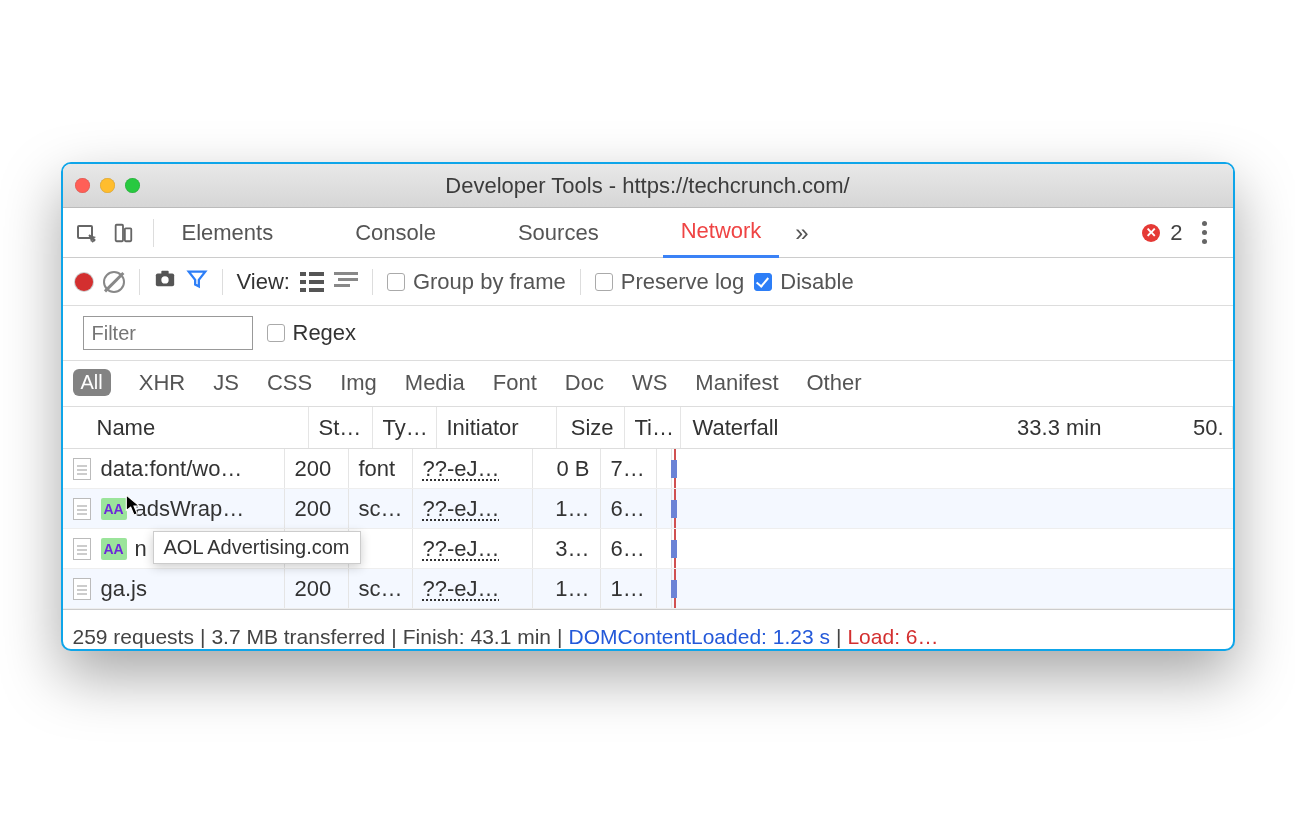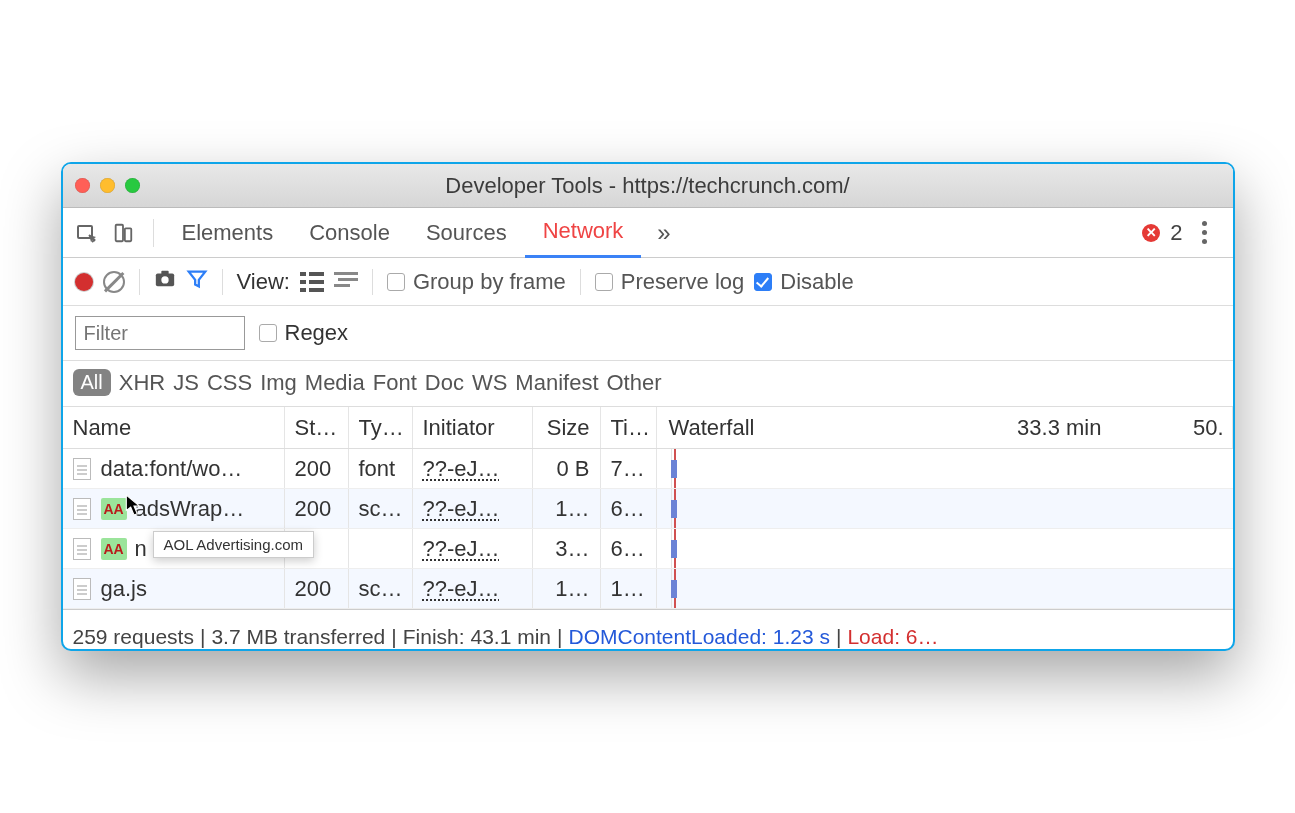--- a/index.html
+++ b/index.html
@@ -42,21 +42,21 @@
     height: 50px;
     border-bottom: 1px solid #ccc;
     display: flex;
     align-items: center;
     padding: 0 8px;
     background: #fff;
   }
   .tabbar-left { display: flex; align-items: center; gap: 4px; }
   .tb-icon { width: 32px; height: 32px; display: flex; align-items: center; justify-content: center; color: #666; }
   .tb-divider { width: 1px; height: 28px; background: #ddd; margin: 0 10px; }
-  .tabs { display: flex; align-items: stretch; height: 50px; }
+  .tabs { display: flex; align-items: stretch; height: 50px; gap: 46px; }
   .tab { padding: 0 18px; display: flex; align-items: center; color: #555; cursor: pointer; }
   .tab.active { color: #ef4444; border-bottom: 3px solid #3b82f6; font-weight: 400; }
   .more-chevron { padding: 0 16px; color: #555; display:flex; align-items:center; font-size:24px;}
   .tabbar-right { margin-left: auto; display: flex; align-items: center; gap: 10px; padding-right: 8px; }
   .err-icon { width:18px; height:18px; background:#e53935; border-radius:50%; display:flex;align-items:center;justify-content:center; color:#fff; font-size:13px; font-weight:bold; }
   .err-count { color: #444; font-size: 22px; }
   .kebab { width: 24px; display: flex; flex-direction: column; align-items: center; gap: 4px; cursor: pointer; }
   .kebab span { width:5px; height:5px; background:#666; border-radius:50%; }
 
   .toolbar {
@@ -68,52 +68,52 @@
   .nosign::after { content:""; position:absolute; left:50%; top:50%; width:2.5px; height:26px; background:#888; transform:translate(-50%,-50%) rotate(45deg); }
   .sep { width:1px; height:26px; background:#ddd; margin: 0 4px; }
   .camera-icon svg, .funnel-icon svg { width:22px; height:22px; }
   .view-label { color:#333; }
   .listview-icon, .smallview-icon { width:24px; height:20px; }
   .chk { width:18px; height:18px; border:1.5px solid #aaa; border-radius:3px; display:inline-block; vertical-align:middle; position:relative; }
   .chk.checked { background:#2d7ef7; border-color:#2d7ef7;}
   .chk.checked::after { content:""; position:absolute; left:4px; top:1px; width:5px; height:10px; border:solid #fff; border-width:0 2.5px 2.5px 0; transform:rotate(40deg); }
   .tool-item { display:flex; align-items:center; gap:8px; white-space:nowrap; }
 
-  .filterbar { padding: 10px 12px; display:flex; align-items:center; gap:14px; border-bottom:1px solid #ddd; }
+  .filterbar { padding: 10px 20px; display:flex; align-items:center; gap:14px; border-bottom:1px solid #ddd; }
   .filter-input { width:170px; height:34px; border:1px solid #999; padding:0 8px; font-size:20px; color:#888; }
-  .typebar { padding: 8px 10px 10px; display:flex; align-items:center; gap:8px; border-bottom:1px solid #ddd; color:#555; }
+  .typebar { padding: 8px 10px 10px; display:flex; align-items:center; gap:28px; border-bottom:1px solid #ddd; color:#555; }
   .type-pill { background:#838383; color:#fff; padding:2px 8px; border-radius:6px; font-size:20px; }
 
   .grid { width:100%; }
   .ghead, .grow { display:flex; align-items:center; }
-  .ghead { height:42px; border-bottom:1px solid #ddd; color:#333; }
+  .ghead { height:42px; border-bottom:1px solid #ddd; color:#333;padding-left:24px; }
   .gcell { padding:0 10px; overflow:hidden; white-space:nowrap; text-overflow:ellipsis; border-right:1px solid #e5e5e5; height:100%; display:flex; align-items:center; }
   .c-name { width:222px; }
   .c-status { width:64px; }
   .c-type { width:64px; }
   .c-init { width:120px; }
   .c-size { width:68px; justify-content:flex-end; }
   .c-time { width:56px; }
   .c-wf-head { flex:1; display:flex; align-items:center; position:relative; height:100%; }
   .c-wf { flex:1; position:relative; height:100%; border-right:none; padding:0; }
   .wf-label { position:absolute; left:12px; }
   .wf-tick { position:absolute; right:130px; top:50%; transform:translateY(-50%); color:#333; }
   .wf-tick2 { position:absolute; right:8px; top:50%; transform:translateY(-50%); color:#333; }
   .wf-vline { position:absolute; left:14px; top:0; bottom:0; width:1px; background:#e4e4e4; }
   .wf-redline { position:absolute; left:17px; top:0; bottom:0; width:2px; background:#d05050; }
   .wf-blue { position:absolute; left:14px; width:6px; height:18px; background:#6b83d6; top:50%; transform:translateY(-50%); }
 
   .grow { height:40px; border-bottom:1px solid #eee; color:#333; position:relative; }
   .grow.alt { background:#f4f8ff; }
   .file-icon { width:18px; height:22px; border:1px solid #bbb; background:#fff; margin-right:10px; position:relative; }
   .file-icon::before { content:""; position:absolute; top:6px; left:3px; right:3px; height:2px; background:#ccc; box-shadow:0 4px 0 #ccc, 0 8px 0 #ccc; }
-  .badge-aa { width:26px; height:22px; background:#9be49b; color:#b91c1c; font-size:14px; font-weight:bold; display:flex; align-items:center; justify-content:center; border-radius:2px; margin-right:8px; }
+  .badge-aa { width:26px; height:22px; background:#9be49b; color:#6d28d9; font-size:14px; font-weight:bold; display:flex; align-items:center; justify-content:center; border-radius:2px; margin-right:8px; }
   .underlink { text-decoration: underline dotted; text-underline-offset:4px; }
 
-  .tooltip { position:absolute; left:90px; top:82px; background:#fff; border:1px solid #ccc; padding:4px 10px; box-shadow:0 3px 10px rgba(0,0,0,0.2); font-size:15px; z-index:10; }
+  .tooltip { position:absolute; left:90px; top:82px; background:#fff; border:1px solid #ccc; padding:4px 10px; box-shadow:0 3px 10px rgba(0,0,0,0.2); font-size:20px; z-index:10; }
   .cursor-arrow { position:absolute; left:62px; top:45px; pointer-events:none; width:18px; height:22px; z-index:11;}
 
   .status { height:40px; border-top:1px solid #ccc; display:flex; align-items:flex-end; padding:0 10px; color:#444; font-size:21px; overflow:hidden; white-space:nowrap; }
   .st-sep { margin:0 6px; color:#444; }
   .st-blue { color:#2459d9; }
   .st-red { color:#d32f2f; }
   .funnel-icon { color:#2d7ef7; }
 </style>
 </head>
 <body>

